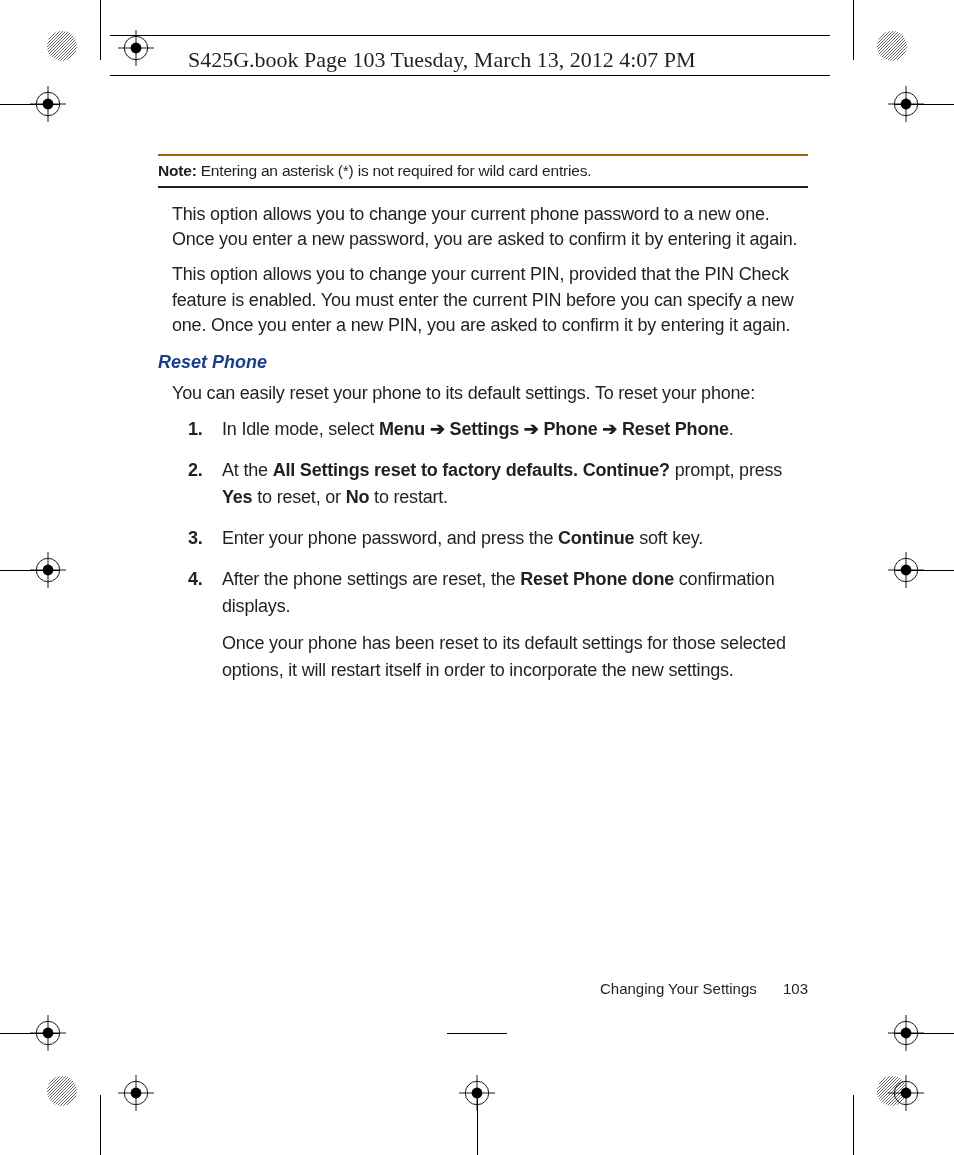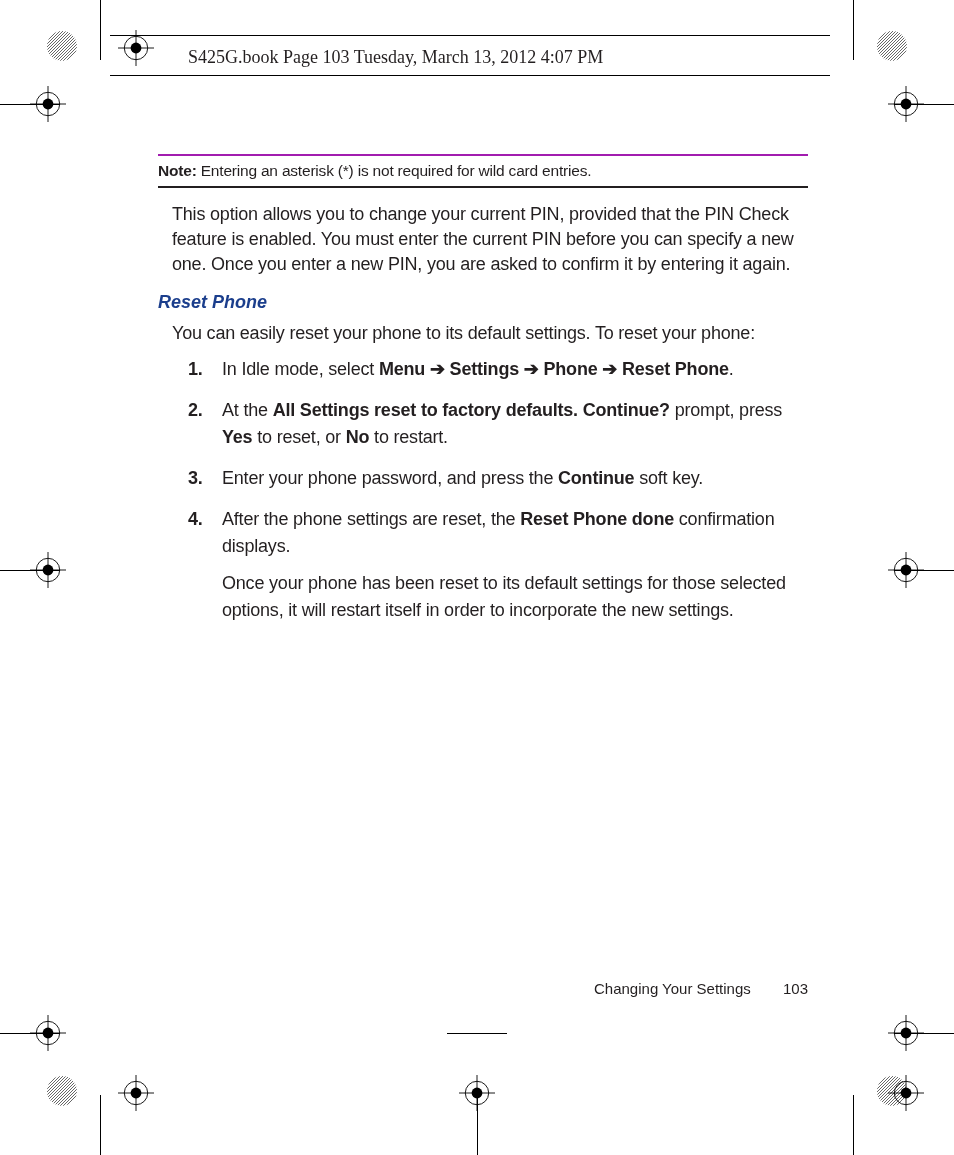--- a/index.html
+++ b/index.html
@@ -28,31 +28,31 @@
     right: 30px;
     height: 40px;
   }
   .header-line-top { border-top: 1px solid #000; width: 720px; position: absolute; top: 0; left: 0; }
   .header-line-bot { border-top: 1px solid #000; width: 720px; position: absolute; top: 40px; left: 0; }
   .header-text {
     position: absolute;
     top: 12px;
     left: 78px;
     font-family: "Times New Roman", Times, serif;
-    font-size: 18px;
+    font-size: 22px;
     color: #231f20;
   }
   .content {
     position: absolute;
     top: 140px;
     left: 158px;
     width: 650px;
   }
   .note-box {
-    border-top: 2px solid #a21caf;
+    border-top: 2px solid #a16207;
     border-bottom: 2px solid #231f20;
     padding: 6px 0;
     margin: 14px 0 14px 0;
     font-size: 15.5px;
     font-family: "Helvetica Neue", Arial, sans-serif;
     font-stretch: condensed;
     letter-spacing: -0.2px;
   }
   .note-box .label { font-weight: bold; }
   .blue-h {
@@ -95,21 +95,21 @@
   .footer {
     position: absolute;
     top: 980px;
     left: 158px;
     width: 650px;
     text-align: right;
     font-size: 15px;
     font-family: "Helvetica Neue", Arial, sans-serif;
     font-stretch: condensed;
   }
-  .footer .sect { margin-right: 28px; }
+  .footer .sect { margin-right: 22px; }
   .arrow { font-family: Arial, sans-serif; }
   .follow-p {
     font-size: 18px;
     line-height: 1.5;
     margin: 10px 0 0 0;
     font-family: "Helvetica Neue", Arial, sans-serif;
     font-stretch: condensed;
     letter-spacing: -0.2px;
   }
 </style>
@@ -243,20 +243,21 @@
   <div class="header-text">S425G.book  Page 103  Tuesday, March 13, 2012  4:07 PM</div>
   <div class="header-line-bot"></div>
 </div>
 
 <div class="content">
 
   <div class="note-box">
     <span class="label">Note:</span><span> Entering an asterisk (*) is not required for wild card entries.</span>
   </div>
 
+  <div class="body-p">This option allows you to change your current phone password to a new one. Once you enter a new password, you are asked to confirm it by entering it again.</div>
 
   <div class="body-p">This option allows you to change your current PIN, provided that the PIN Check feature is enabled. You must enter the current PIN before you can specify a new one. Once you enter a new PIN, you are asked to confirm it by entering it again.</div>
 
 
 
   <div class="blue-h italic">Reset Phone</div>
   <div class="body-p">You can easily reset your phone to its default settings. To reset your phone:</div>
 
   <ol class="steps">
     <li>

